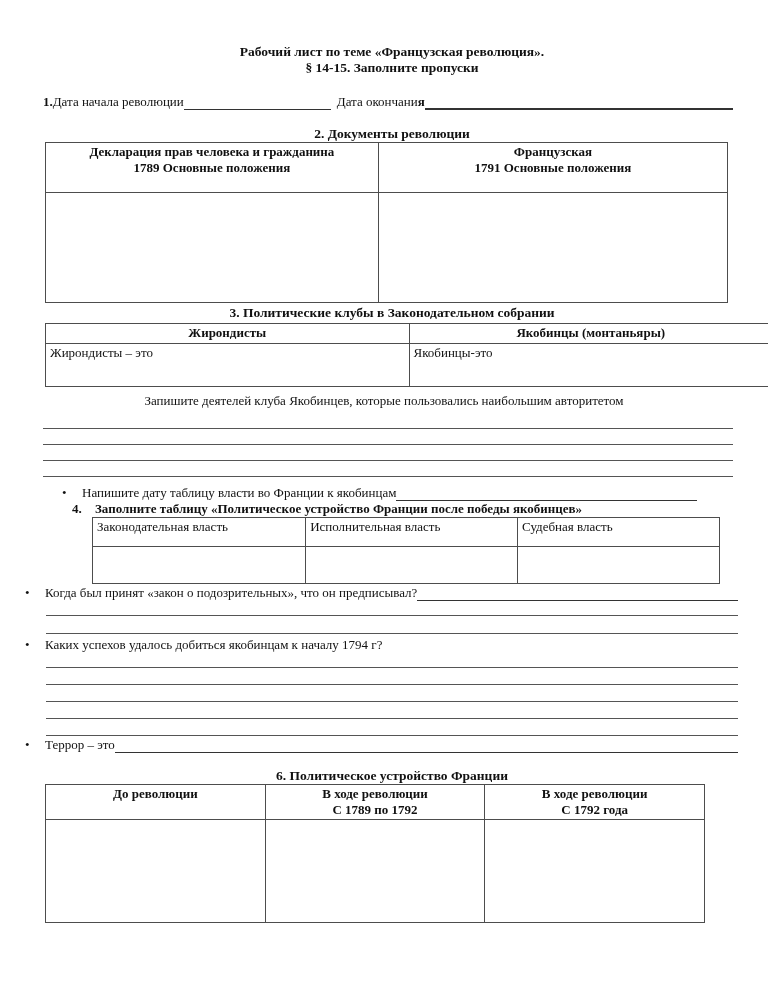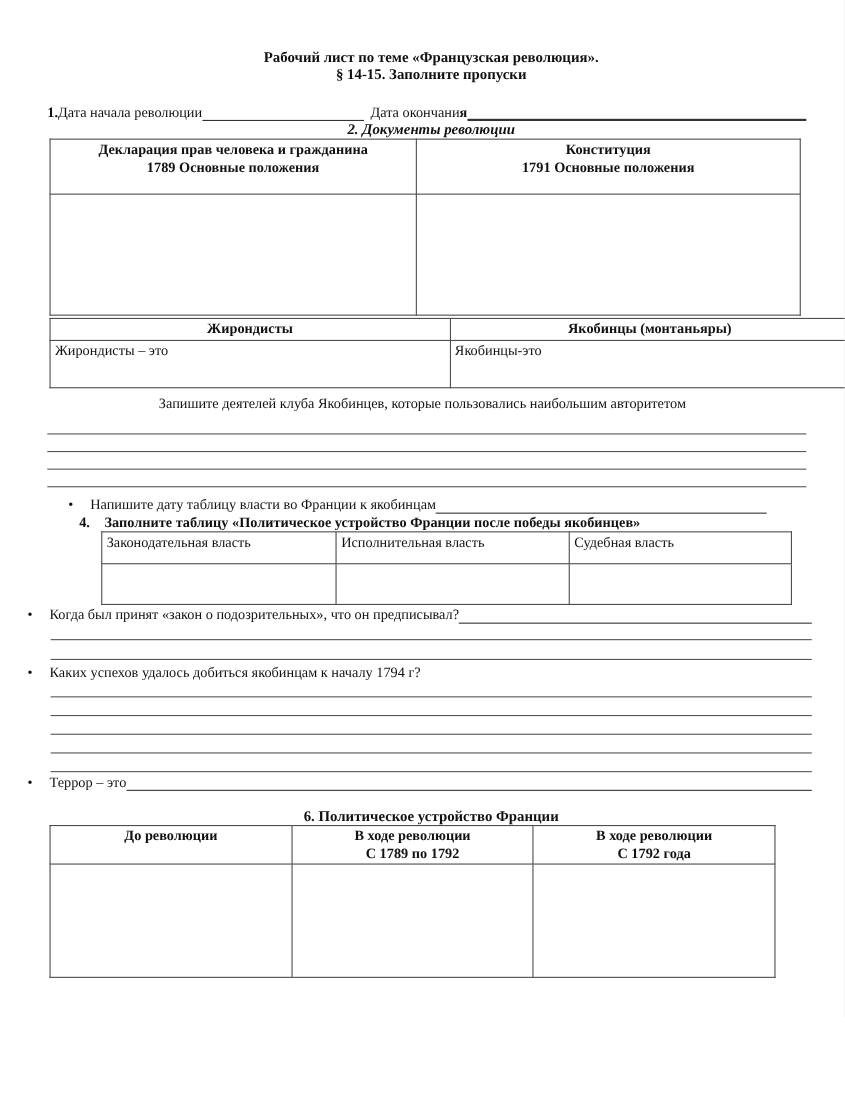--- a/index.html
+++ b/index.html
@@ -58,44 +58,45 @@
 
   <div class="flexline" style="margin:5px 35px 0 43px;">
     <span class="b">1.</span>
       <span>Дата начала революции</span>
       <span class="blank" style="width:147px;"></span>
       <span style="margin-left:6px;margin-top:13px;">Дата окончани</span>
       <span class="b">я</span>
       <span class="blank bold grow"></span>
   </div>
 
-  <div class="title" style="margin-top:0;font-style:italic;">2. Документы революции</div>
+  <div class="title" style="margin-top:16px;">2. Документы революции</div>
   <table class="tbl2 t-head-center">
     <colgroup>
         <col style="width:48.8%">
         <col style="width:51.2%">
       </colgroup>
     <tbody>
         <tr class="hrow">
       <td>
         <div>Декларация прав человека и гражданина</div>
         <div>1789 Основные положения</div>
       </td>
       <td>
-        <div>Конституция</div>
+        <div>Французская</div>
         <div>1791 Основные положения</div>
       </td>
     </tr>
     <tr class="brow">
       <td></td>
       <td></td>
     </tr>
   </tbody>
     </table>
 
+  <div class="title" style="margin-top:2px;">3. Политические клубы в Законодательном собрании</div>
   <table class="tbl3 t-head-center" style="margin-top:2px;">
     <colgroup>
         <col style="width:50%">
         <col style="width:50%">
       </colgroup>
     <tbody>
         <tr class="hrow">
       <td>Жирондисты</td>
       <td>Якобинцы (монтаньяры)</td>
     </tr>

